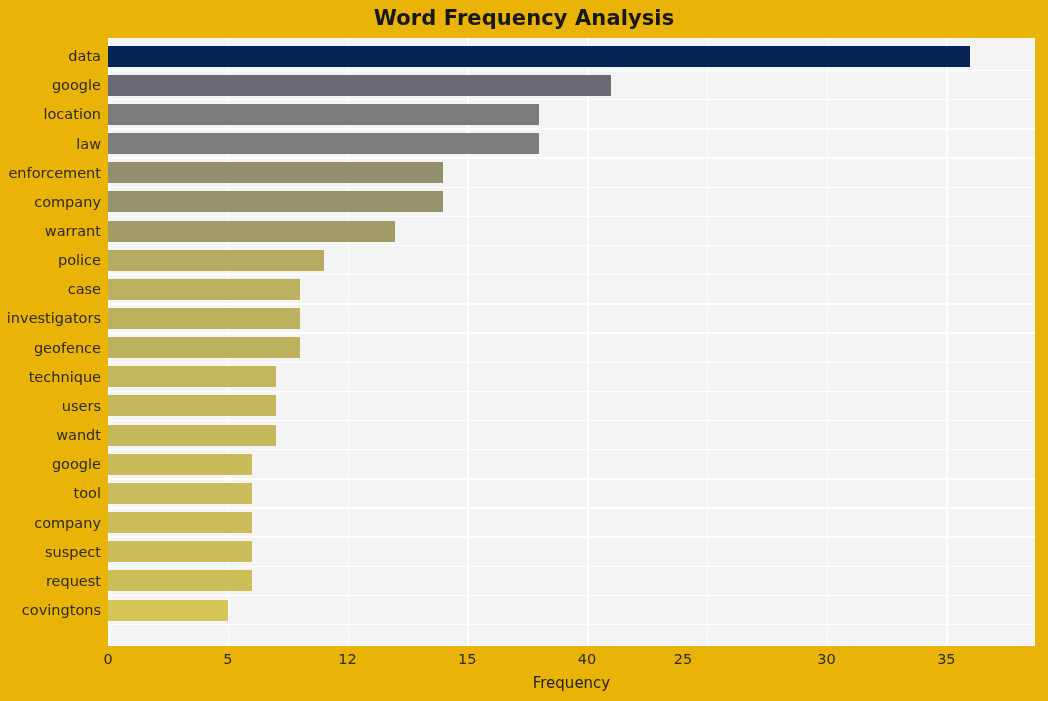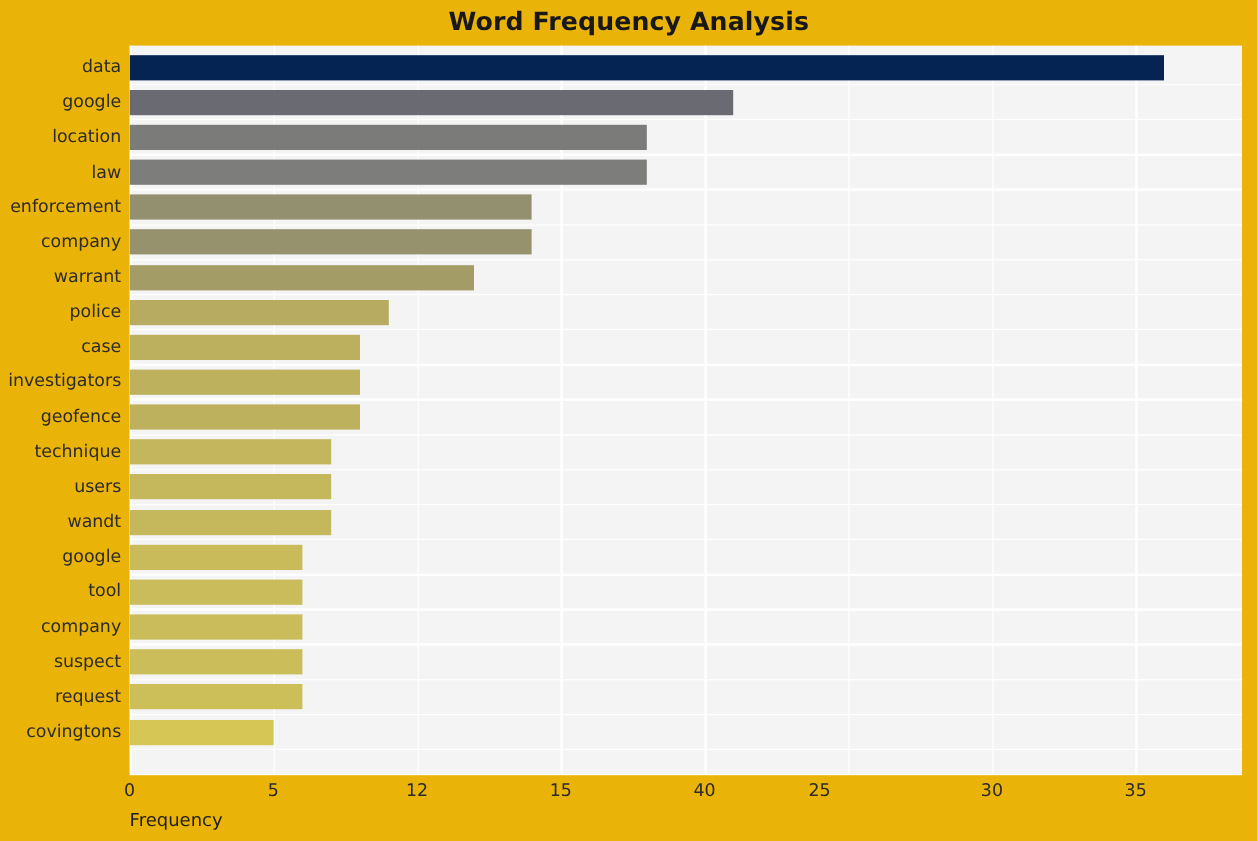--- a/index.html
+++ b/index.html
@@ -90,20 +90,21 @@
     top: 6px;
     transform: translateX(-50%);
     font-size: 14.5px;
     color: #2b2b2b;
   }
   #x-axis-title {
     position: absolute;
     left: 108px;
     top: 674px;
     width: 927px;
+    text-align: center;
     font-size: 15px;
     color: #1f1f1f;
   }
   .axis-spine-bottom {
     position: absolute;
     left: 108px;
     top: 645px;
     width: 927px;
     height: 1px;
     background: #ffffff;

